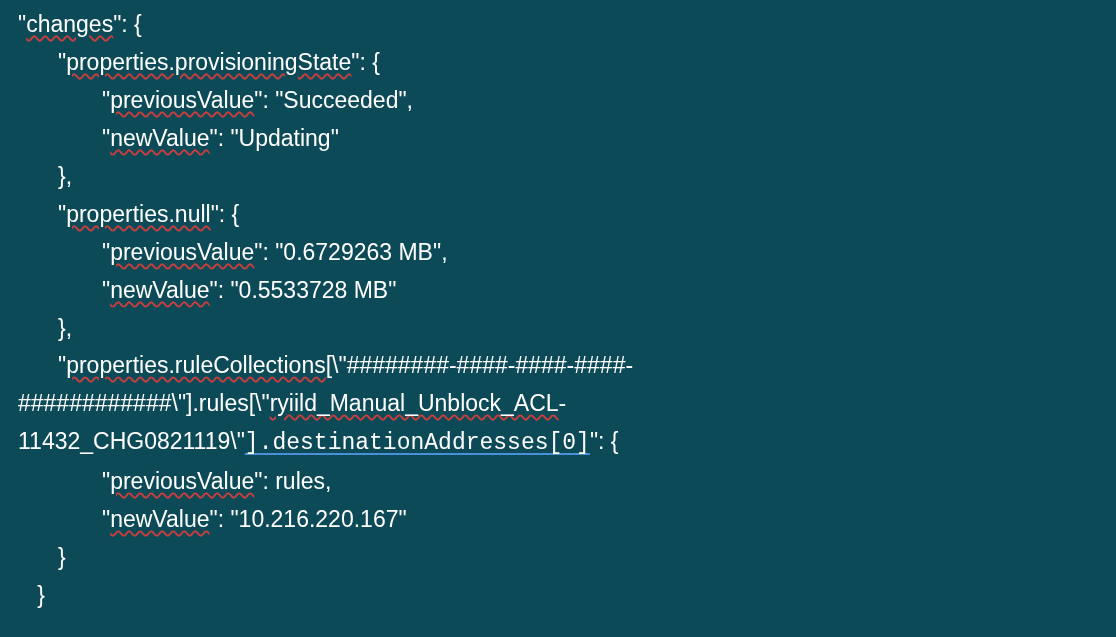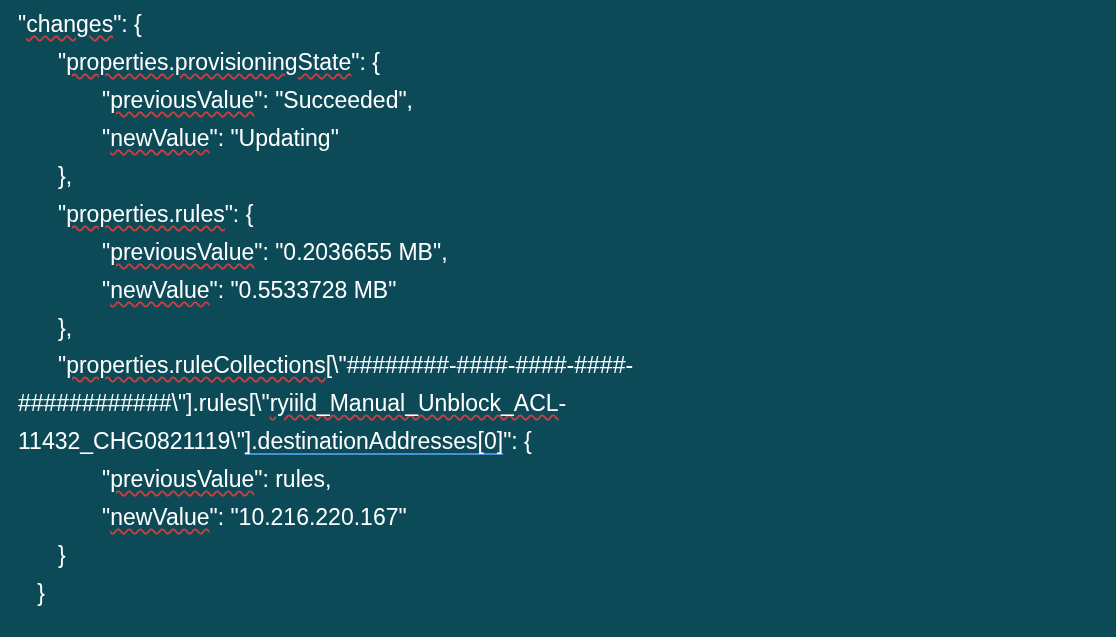--- a/index.html
+++ b/index.html
@@ -12,33 +12,33 @@
       padding: 6px 0 20px 0;
       width: 1116px;
       height: 637px;
       overflow: hidden;
     }
     .line { white-space: pre; }
     .i0 { padding-left: 18px; }
     .i1 { padding-left: 58px; }
     .i2 { padding-left: 102px; }
     .sq { text-decoration: underline wavy #cc3d3d; text-decoration-thickness: 1.5px; text-underline-offset: 3px; text-align: center; }
-    .ul { text-decoration: underline solid #4a90d9; text-underline-offset: 4px; text-decoration-thickness: 2px;}
+    .ul { text-decoration: underline solid #4a90d9; text-underline-offset: 4px; text-decoration-thickness: 2px; font-family: Liberation Mono, monospace;}
   </style>
 </head>
 <body>
 
 <div>
   <div class="line i0">"<span class="sq">changes</span>": {</div>
   <div class="line i1">"<span class="sq">properties.provisioningState</span>": {</div>
   <div class="line i2">"<span class="sq">previousValue</span>": "<span>Succeeded</span>",</div>
   <div class="line i2">"<span class="sq">newValue</span>": "<span>Updating</span>"</div>
   <div class="line i1">},</div>
-  <div class="line i1">"<span class="sq">properties.rules</span>": {</div>
-  <div class="line i2">"<span class="sq">previousValue</span>": "<span>0.2036655 MB</span>",</div>
+  <div class="line i1">"<span class="sq">properties.null</span>": {</div>
+  <div class="line i2">"<span class="sq">previousValue</span>": "<span>0.6729263 MB</span>",</div>
   <div class="line i2">"<span class="sq">newValue</span>": "<span>0.5533728 MB</span>"</div>
   <div class="line i1">},</div>
   <div class="line i1">"<span class="sq">properties.ruleCollections</span><span>[\"########-####-####-####-</span></div>
   <div class="line i0"><span>############\"].rules[\"</span><span class="sq">ryiild_Manual_Unblock_ACL</span><span>-</span></div>
   <div class="line i0"><span>11432_CHG0821119\"</span><span class="ul">].destinationAddresses[0]</span>": {</div>
   <div class="line i2">"<span class="sq">previousValue</span>": <span>rules</span>,</div>
   <div class="line i2">"<span class="sq">newValue</span>": "<span>10.216.220.167</span>"</div>
   <div class="line i1">}</div>
   <div class="line i0">   }</div>
 </div>

